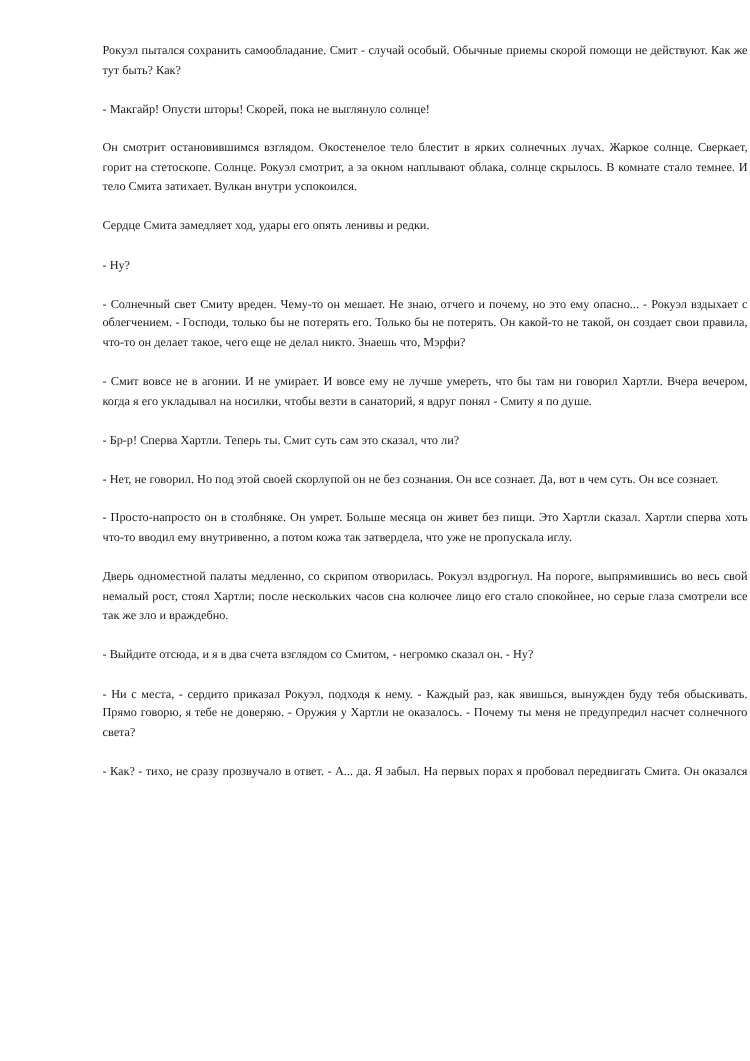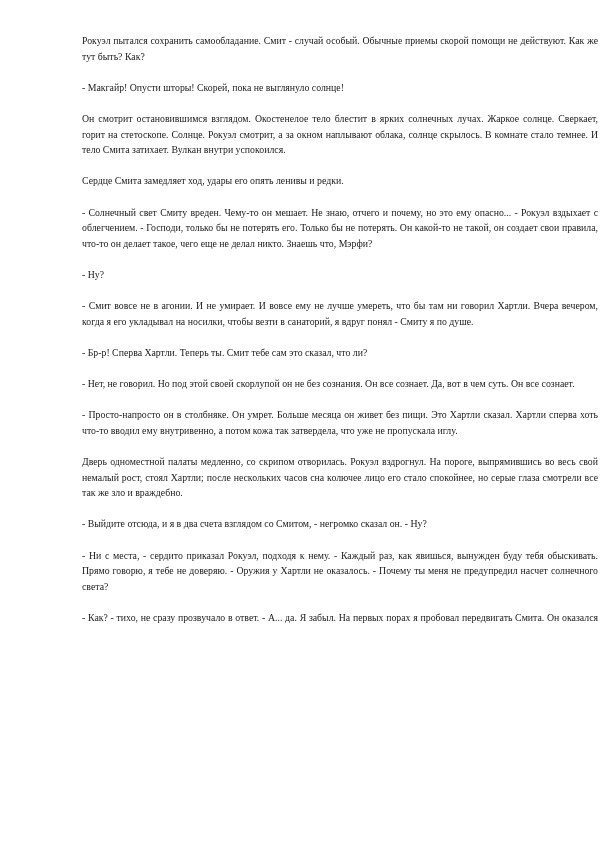--- a/index.html
+++ b/index.html
@@ -51,24 +51,24 @@
 </style>
 </head>
 <body>
 
 <div class="page">
   <div class="text-column">
     <p class="para">Рокуэл пытался сохранить самообладание. Смит - случай особый. Обычные приемы скорой помощи не действуют. Как же тут быть? Как?</p>
     <p class="para">- Макгайр! Опусти шторы! Скорей, пока не выглянуло солнце!</p>
     <p class="para">Он смотрит остановившимся взглядом. Окостенелое тело блестит в ярких солнечных лучах. Жаркое солнце. Сверкает, горит на стетоскопе. Солнце. Рокуэл смотрит, а за окном наплывают облака, солнце скрылось. В комнате стало темнее. И тело Смита затихает. Вулкан внутри успокоился.</p>
     <p class="para">Сердце Смита замедляет ход, удары его опять ленивы и редки.</p>
+    <p class="para">- Ну?</p>
     <p class="para">- Солнечный свет Смиту вреден. Чему-то он мешает. Не знаю, отчего и почему, но это ему опасно... - Рокуэл вздыхает с облегчением. - Господи, только бы не потерять его. Только бы не потерять. Он какой-то не такой, он создает свои правила, что-то он делает такое, чего еще не делал никто. Знаешь что, Мэрфи?</p>
-    <p class="para">- Ну?</p>
     <p class="para">- Смит вовсе не в агонии. И не умирает. И вовсе ему не лучше умереть, что бы там ни говорил Хартли. Вчера вечером, когда я его укладывал на носилки, чтобы везти в санаторий, я вдруг понял - Смиту я по душе.</p>
-    <p class="para">- Бр-р! Сперва Хартли. Теперь ты. Смит тебе сам это сказал, что ли?</p>
+    <p class="para">- Бр-р! Сперва Хартли. Теперь ты. Смит суть сам это сказал, что ли?</p>
     <p class="para">- Нет, не говорил. Но под этой своей скорлупой он не без сознания. Он все сознает. Да, вот в чем суть. Он все сознает.</p>
     <p class="para">- Просто-напросто он в столбняке. Он умрет. Больше месяца он живет без пищи. Это Хартли сказал. Хартли сперва хоть что-то вводил ему внутривенно, а потом кожа так затвердела, что уже не пропускала иглу.</p>
     <p class="para">Дверь одноместной палаты медленно, со скрипом отворилась. Рокуэл вздрогнул. На пороге, выпрямившись во весь свой немалый рост, стоял Хартли; после нескольких часов сна колючее лицо его стало спокойнее, но серые глаза смотрели все так же зло и враждебно.</p>
     <p class="para">- Выйдите отсюда, и я в два счета взглядом со Смитом, - негромко сказал он. - Ну?</p>
     <p class="para">- Ни с места, - сердито приказал Рокуэл, подходя к нему. - Каждый раз, как явишься, вынужден буду тебя обыскивать. Прямо говорю, я тебе не доверяю. - Оружия у Хартли не оказалось. - Почему ты меня не предупредил насчет солнечного света?</p>
     <p class="para">- Как? - тихо, не сразу прозвучало в ответ. - А... да. Я забыл. На первых порах я пробовал передвигать Смита. Он оказался на солнце и стал умирать всерьез. Понятно, больше я не трогал его с места. Похоже, он смутно понимал, что ему предстоит. Может, даже сам это задумал, не знаю. Пока он не закостенел окончательно и еще мог говорить и есть, аппетит у него был волчий, и он предупредил, чтобы я три месяца его не трогал с места. Сказал, что хочет оставаться в тени. Что солнце все испортит. Я думал, он меня разыгрывает. Но он не шутил. Ел жадно, как зверь, как голодный дикий зверь, потом впал в оцепенение - и вот, полюбуйтесь... - Хартли невнятно выругался. - Я-то надеялся, ты оставишь его подольше на солнце и нечаянно угробишь.</p>
     <p class="para">Макгайр всколыхнулся всей своей тушей - солнце пятьдесят фунтов.</p>
   </div>
   <div class="page-number">9</div>
 </div>

